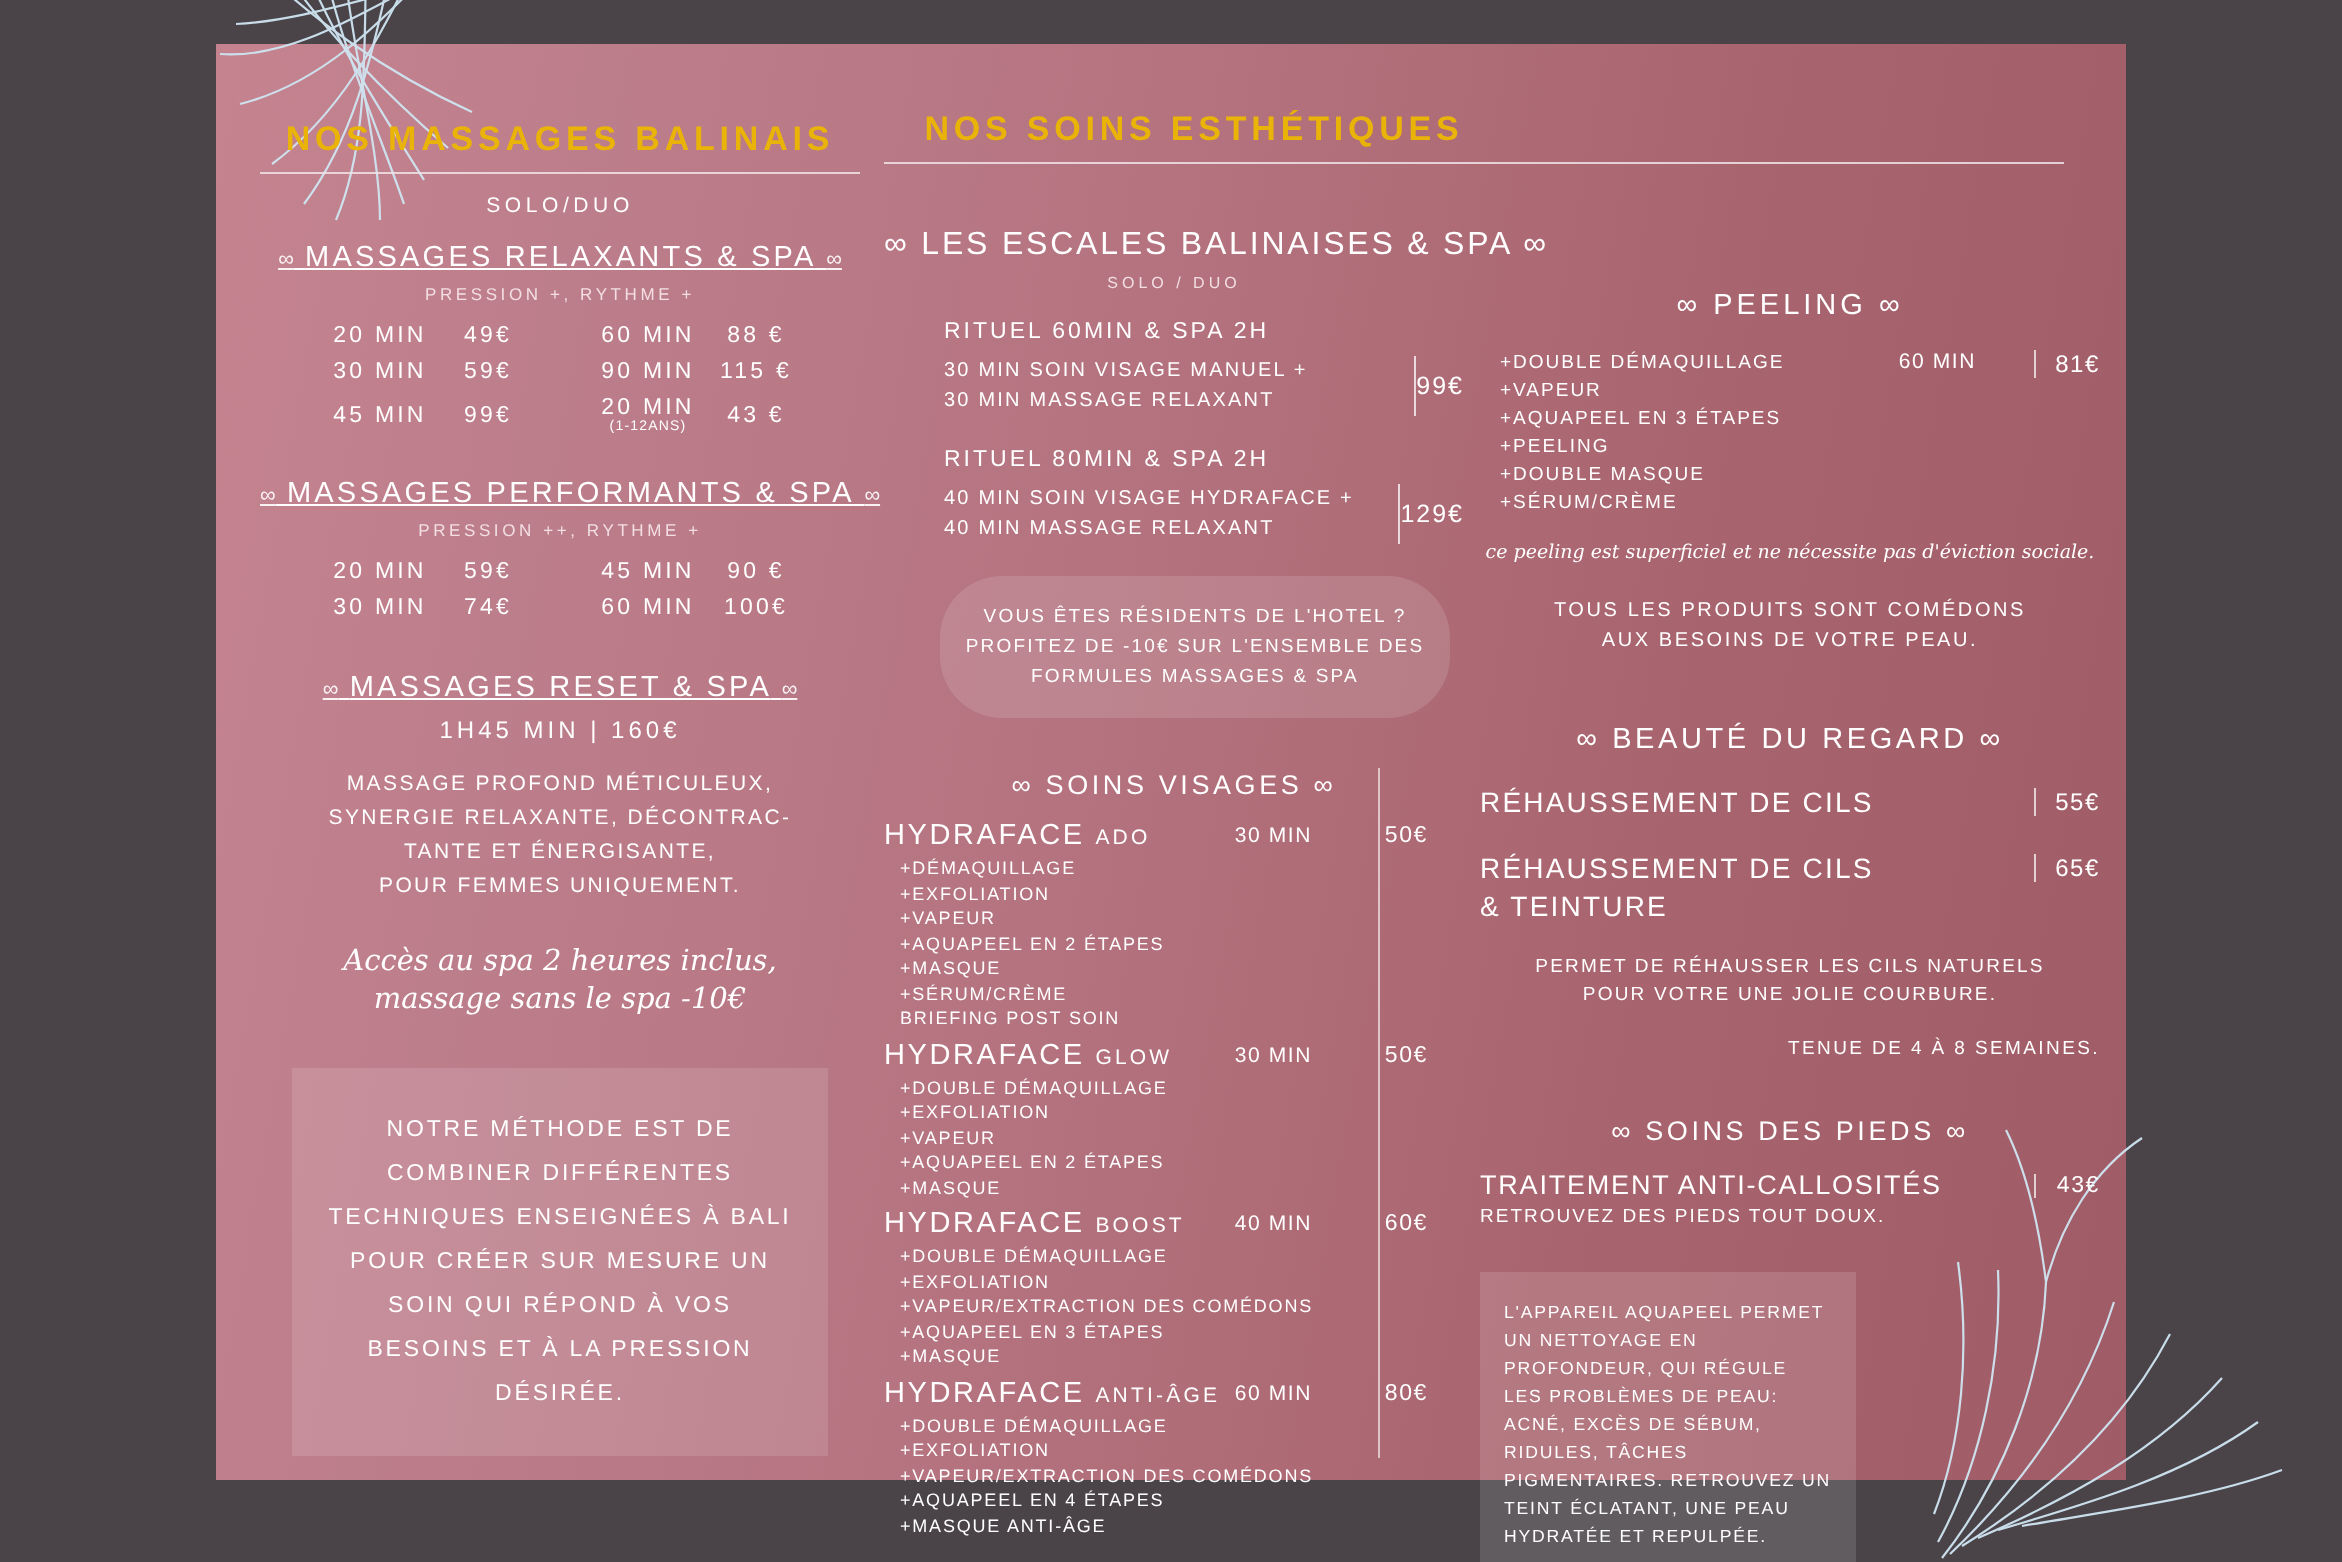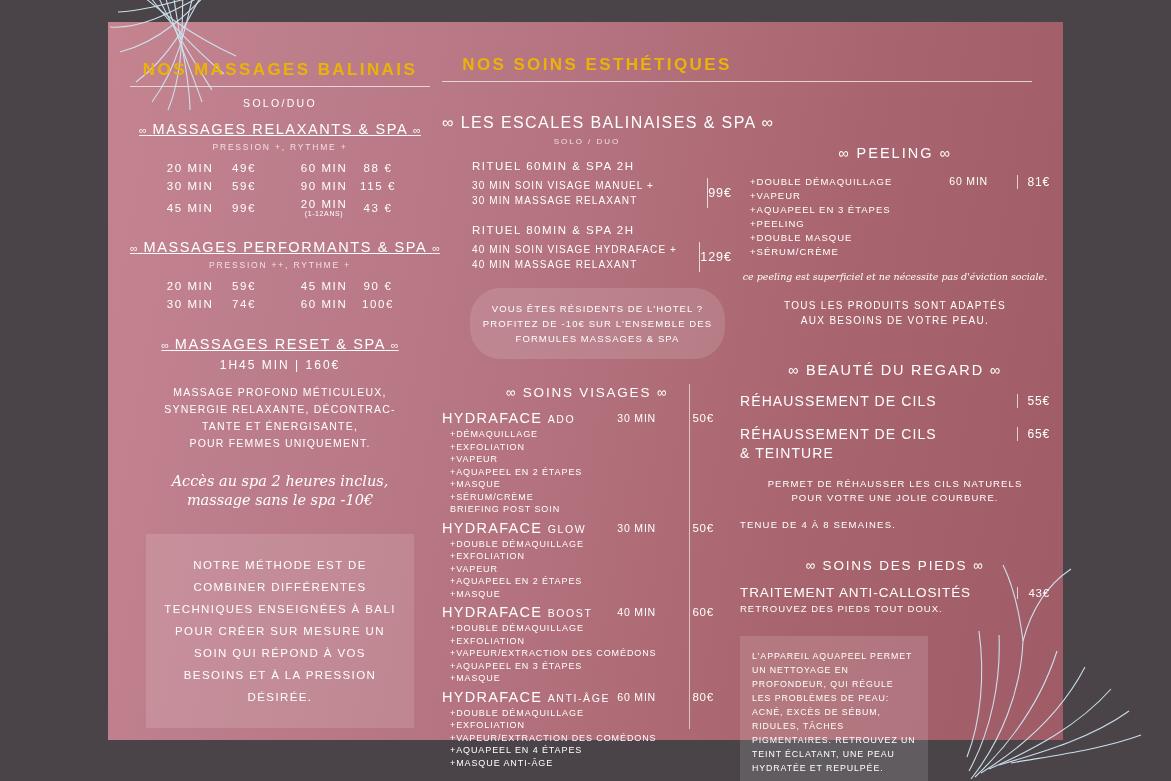--- a/index.html
+++ b/index.html
@@ -112,21 +112,21 @@
     font-family:"DejaVu Serif", serif;font-style:italic;color:#ffffff;font-size:9.5px;
     text-align:center;margin:12px 0 16px 0;
   }
   .peel-adapt{color:#ffffff;font-size:10px;letter-spacing:1.3px;text-align:center;line-height:15px;}
   .regard-title{color:#ffffff;font-size:14.5px;letter-spacing:1.8px;text-align:center;margin:34px 0 14px 0;font-weight:400;}
   .lash{position:relative;margin-bottom:14px;}
   .lash .lname{color:#ffffff;font-size:14px;letter-spacing:1.1px;line-height:19px;}
   .lash .lpr{position:absolute;right:0;top:2px;color:#ffffff;font-size:12px;letter-spacing:.8px;
               padding-left:10px;border-left:1px solid rgba(255,255,255,.7);}
   .lash-note{color:#ffffff;font-size:9.5px;letter-spacing:1.1px;text-align:center;line-height:14px;margin-top:6px;}
-  .lash-tenue{color:#ffffff;font-size:9.5px;letter-spacing:1.2px;text-align:left;margin-top:14px;}
+  .lash-tenue{color:#ffffff;font-size:9.5px;letter-spacing:1.2px;text-align:right;margin-top:14px;}
   .pieds-title{color:#ffffff;font-size:13.5px;letter-spacing:1.8px;text-align:center;margin:28px 0 12px 0;font-weight:400;}
   .pieds{position:relative;}
   .pieds .pname{color:#ffffff;font-size:13.5px;letter-spacing:.9px;}
   .pieds .pdesc{color:#ffffff;font-size:9.5px;letter-spacing:1px;margin-top:3px;}
   .pieds .ppr{position:absolute;right:0;top:2px;color:#ffffff;font-size:11.5px;letter-spacing:.8px;
                padding-left:10px;border-left:1px solid rgba(255,255,255,.7);}
   .aqua-box{
     margin-top:22px;width:164px;padding:13px 12px;
     background:rgba(255,255,255,0.13);color:#ffffff;
     font-size:8.8px;letter-spacing:.9px;line-height:14px;
@@ -321,21 +321,21 @@
     <div class="peel-list" style="white-space:pre-line">+DOUBLE DÉMAQUILLAGE
 +VAPEUR
 +AQUAPEEL EN 3 ÉTAPES
 +PEELING
 +DOUBLE MASQUE
 +SÉRUM/CRÈME</div>
     <div class="peel-dur">60 MIN</div>
     <div class="peel-pr">81€</div>
   </div>
   <div class="peel-note">ce peeling est superficiel et ne nécessite pas d'éviction sociale.</div>
-  <div class="peel-adapt" style="white-space:pre-line">TOUS LES PRODUITS SONT ADAPTÉS
+  <div class="peel-adapt" style="white-space:pre-line">TOUS LES PRODUITS SONT COMÉDONS
 AUX BESOINS DE VOTRE PEAU.</div>
 
   <div class="regard-title"><span class="orn">∞</span> <span>BEAUTÉ DU REGARD</span> <span class="orn">∞</span></div>
 
   <div class="lash">
     <div class="lname" style="white-space:pre-line">RÉHAUSSEMENT DE CILS</div>
     <div class="lpr">55€</div>
   </div>
   <div class="lash">
     <div class="lname" style="white-space:pre-line">RÉHAUSSEMENT DE CILS

